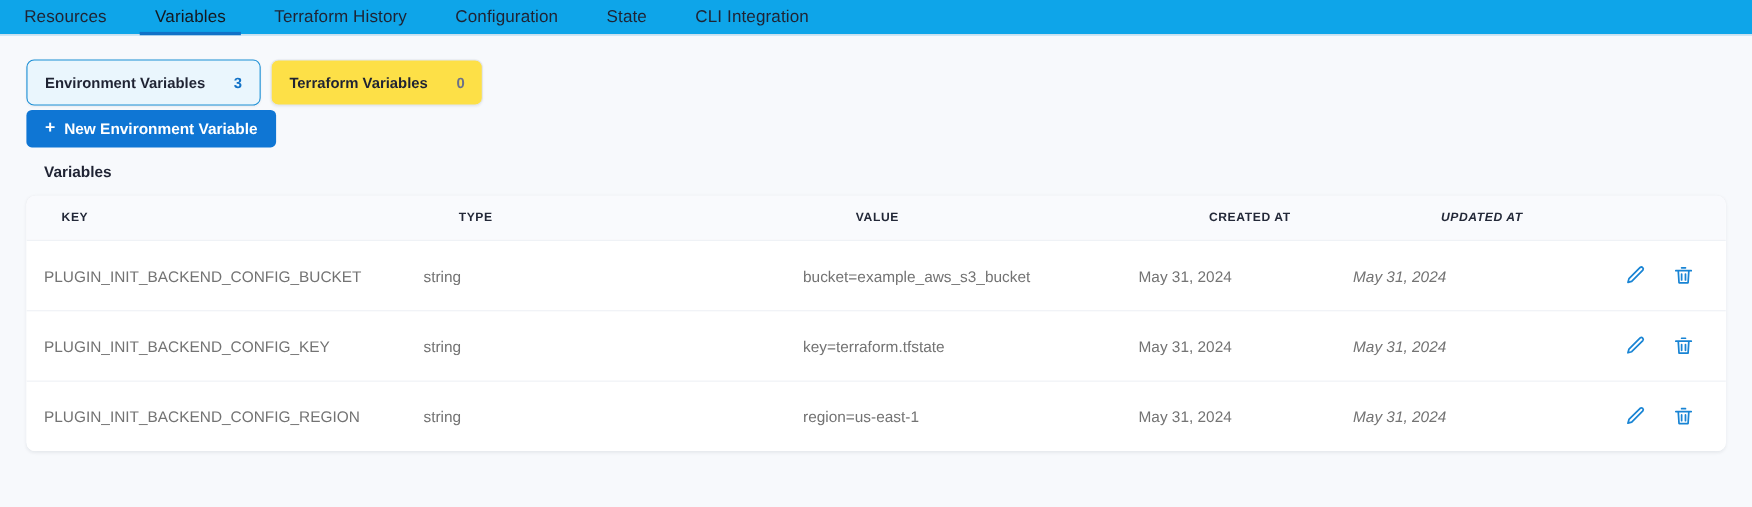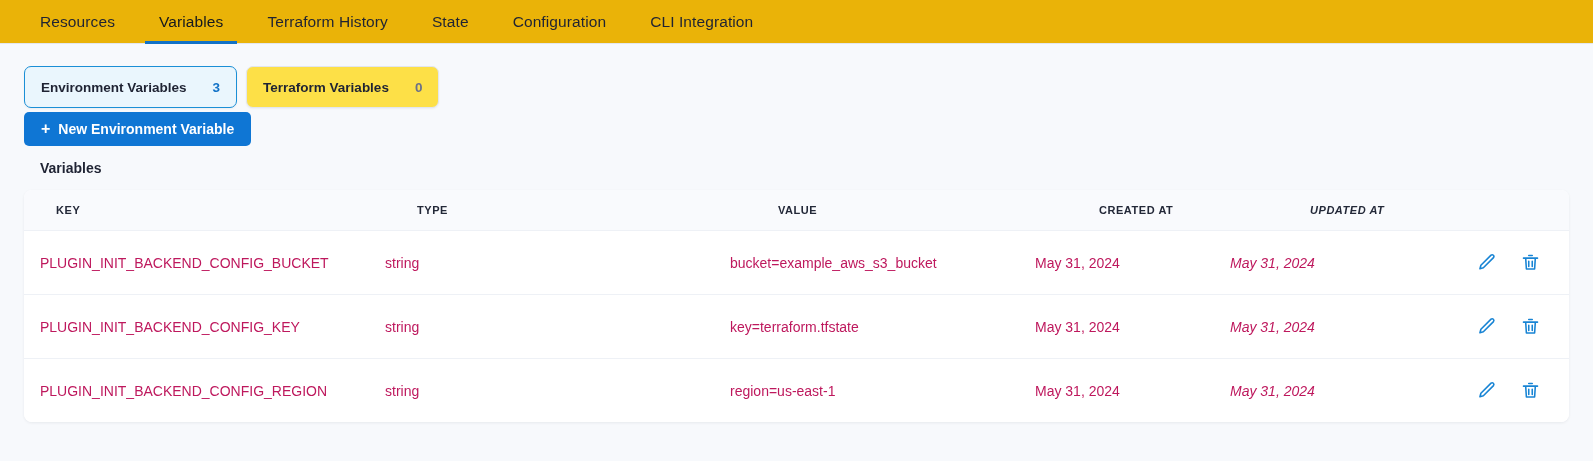--- a/index.html
+++ b/index.html
@@ -10,26 +10,25 @@
     width: 1593px;
     height: 461px;
     background: #f7f9fc;
     font-family: "Liberation Sans", sans-serif;
     overflow: hidden;
     color: #1f2333;
   }
 
   
   .topnav {
-    height: 44px;
-    background: #eab308;
+    height: 32px;
+    background: #0ea5e9;
     border-bottom: 1px solid #e3e7ee;
     display: flex;
     align-items: stretch;
-    padding-left: 18px;
     box-sizing: border-box;
   }
   .nav-tab {
     position: relative;
     display: flex;
     align-items: center;
     padding: 0 22px;
     font-size: 15.5px;
     color: #1f2333;
     letter-spacing: .1px;
@@ -141,21 +140,21 @@
     align-items: center;
     height: 64px;
     padding: 0 16px;
     background: #ffffff;
     box-sizing: border-box;
     border-top: 1px solid #eef1f6;
   }
   .row:first-of-type { border-top: none; }
   .cell {
     font-size: 14px;
-    color: #be185d;
+    color: #737373;
     white-space: nowrap;
     overflow: hidden;
     text-overflow: ellipsis;
   }
 
   
   .c-key     { width: 345px; flex: none; }
   .c-type    { width: 345px; flex: none; }
   .c-value   { width: 305px; flex: none; }
   .c-created { width: 195px; flex: none; }
@@ -180,24 +179,24 @@
   <div class="nav-tab">
     <span>Resources</span>
   </div>
   <div class="nav-tab active">
     <span>Variables</span>
   </div>
   <div class="nav-tab">
     <span>Terraform History</span>
   </div>
   <div class="nav-tab">
+    <span>Configuration</span>
+  </div>
+  <div class="nav-tab">
     <span>State</span>
-  </div>
-  <div class="nav-tab">
-    <span>Configuration</span>
   </div>
   <div class="nav-tab">
     <span>CLI Integration</span>
   </div>
 </div>
 
 <div class="page">
 
   <div class="toolbar">
     <div class="pill-group">

